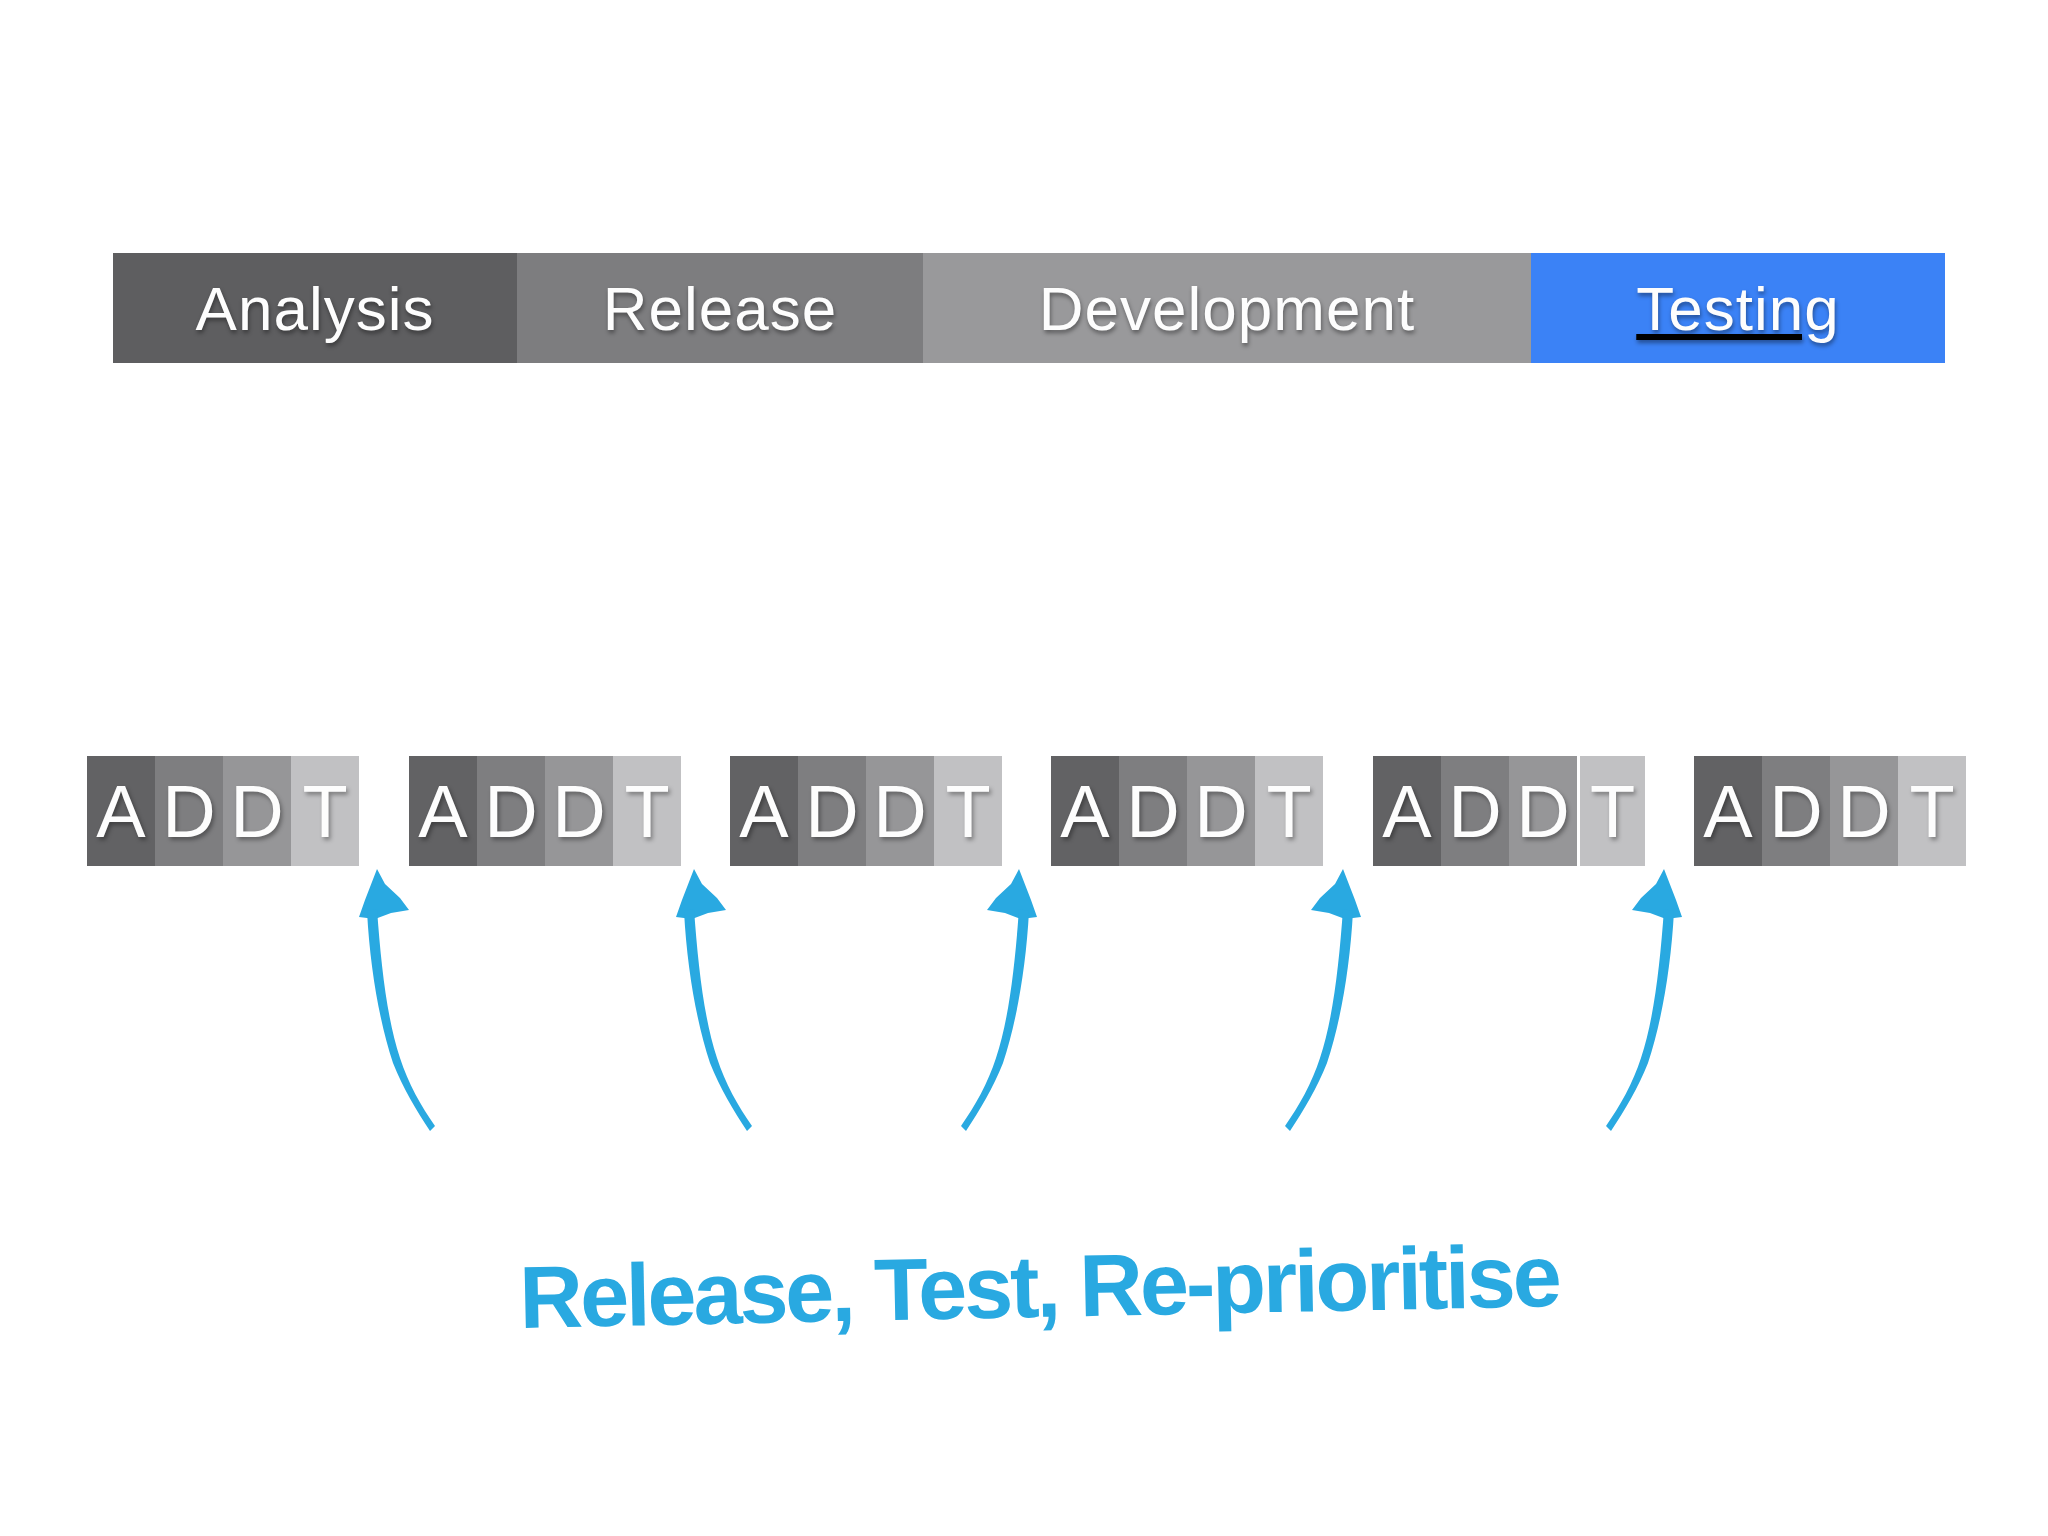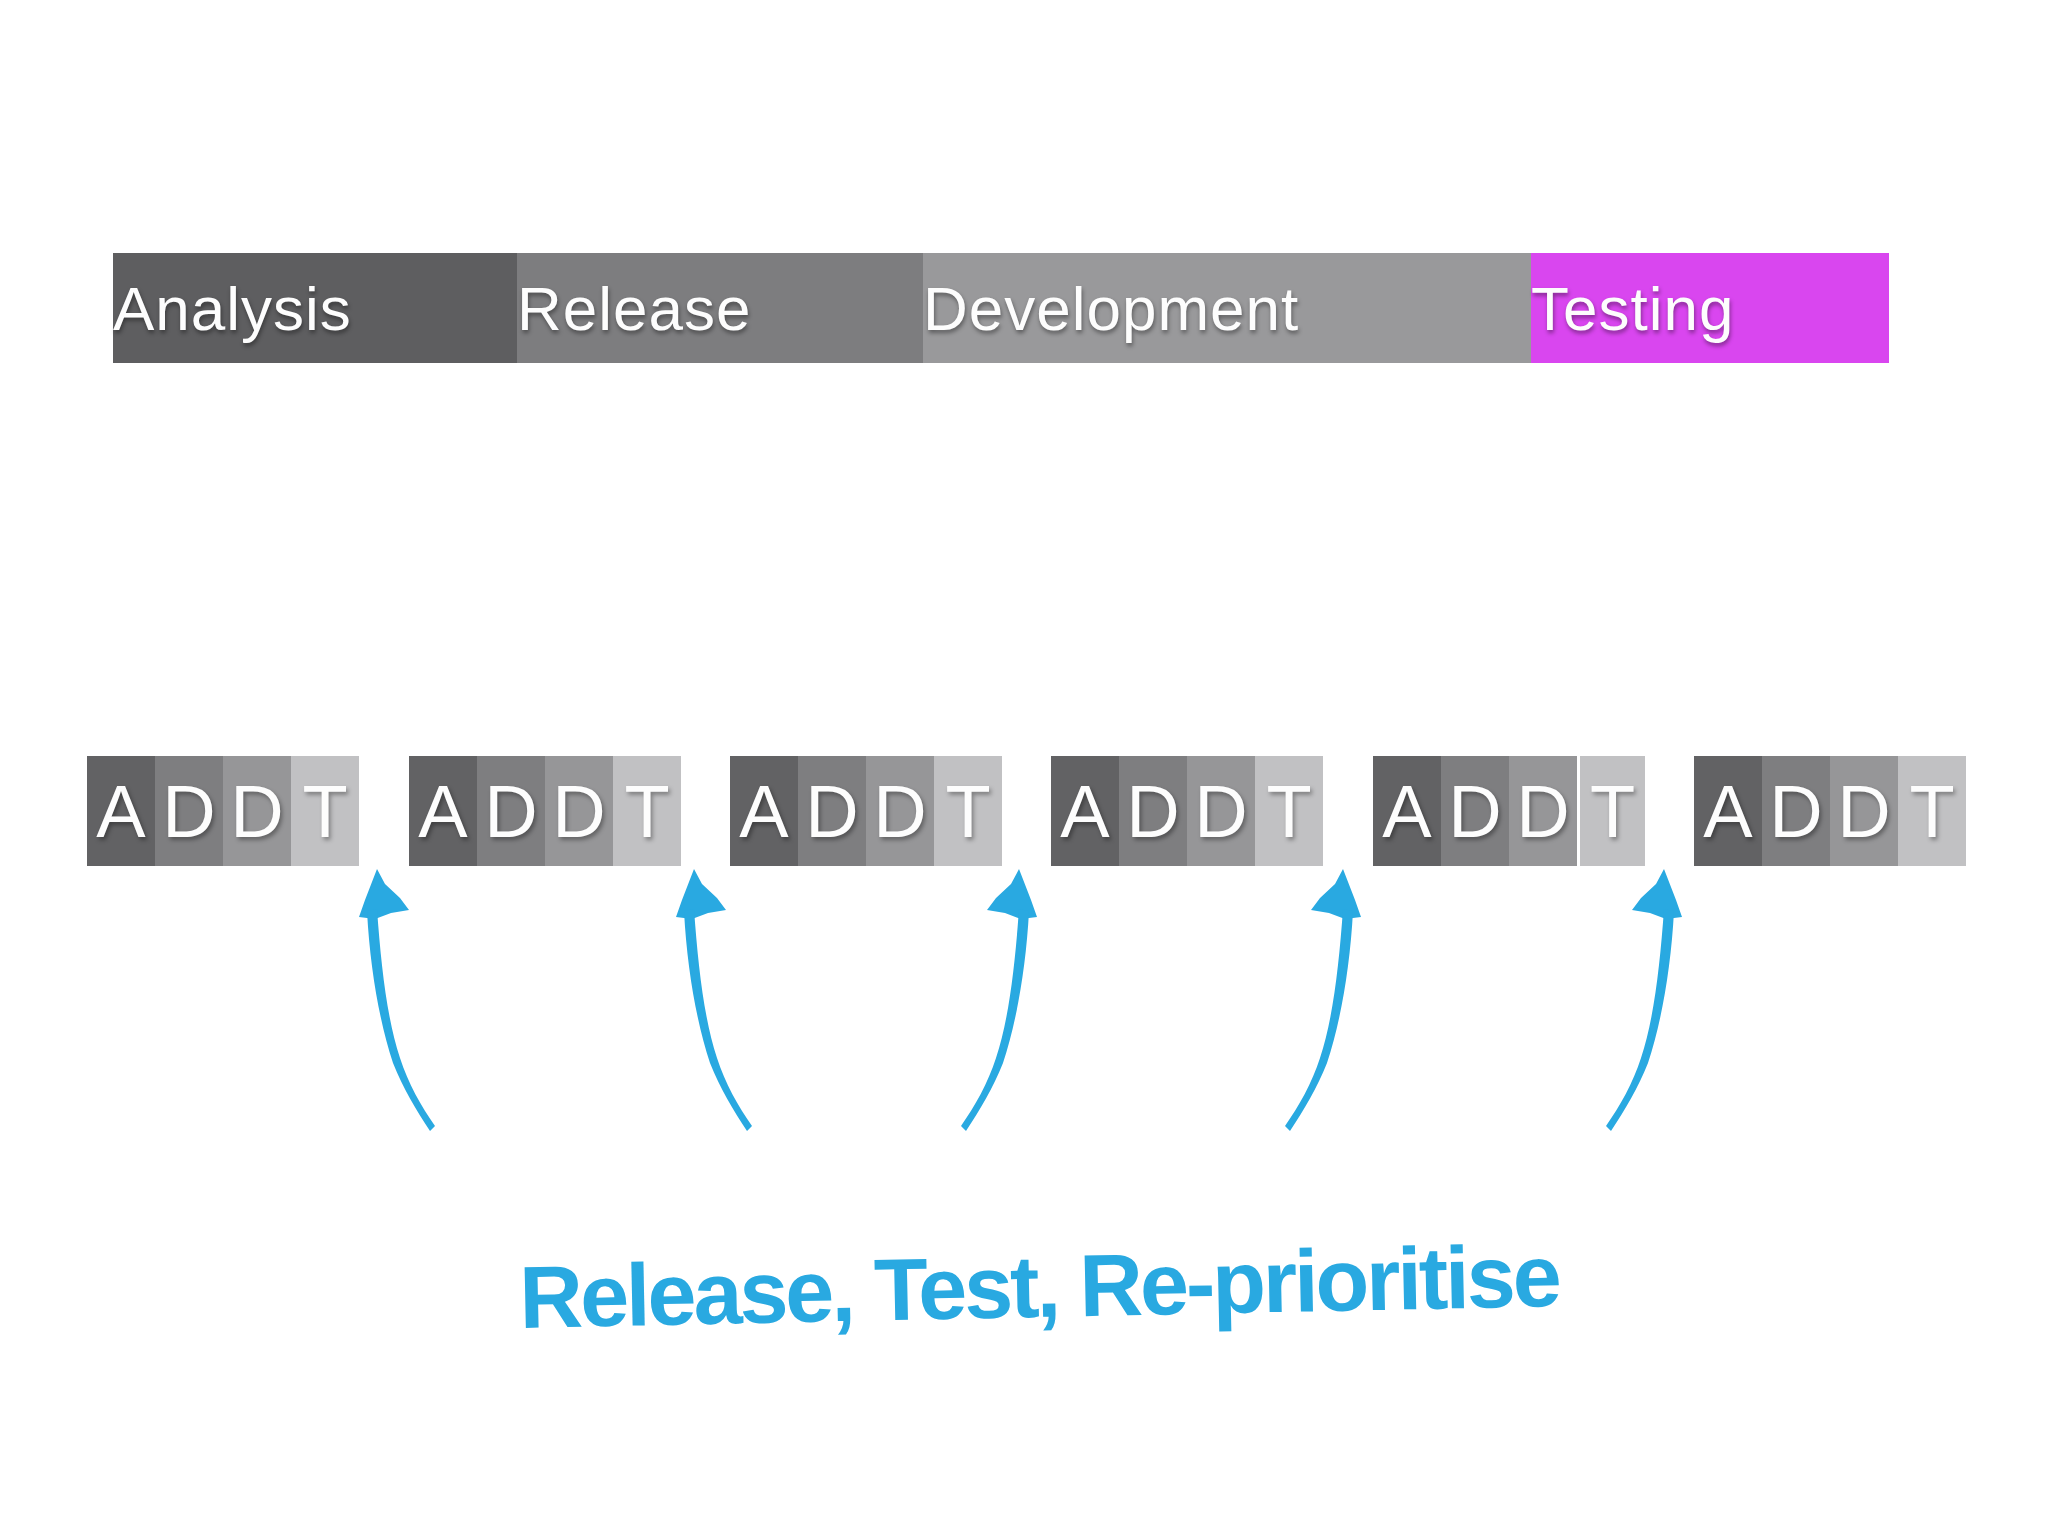--- a/index.html
+++ b/index.html
@@ -10,21 +10,21 @@
     overflow:hidden;
     font-family:"Liberation Sans", sans-serif;
   }
   
   #waterfall-bar{
     position:absolute;left:113px;top:253px;height:110px;
     display:flex;flex-direction:row;
   }
   .phase{
     height:110px;
-    display:flex;align-items:center;
+    display:flex;align-items:center;justify-content:center;
     flex:0 0 auto;
   }
   .phase-label{
     color:#fdfdfd;
     font-size:62px;
     font-weight:300;
     letter-spacing:1px;
     text-shadow:1px 3px 4px rgba(0,0,0,0.40);
     white-space:nowrap;
   }
@@ -71,21 +71,21 @@
   <div id="waterfall-bar">
       <div class="phase" style="width: 404px; background: rgb(94, 94, 96);">
         <span class="phase-label">Analysis</span>
       </div>
       <div class="phase" style="width: 406px; background: rgb(125, 125, 127);">
         <span class="phase-label">Release</span>
       </div>
       <div class="phase" style="width: 608px; background: rgb(153, 153, 155);">
         <span class="phase-label">Development</span>
       </div>
-      <div class="phase" style="width: 358px; background: #d946ef;">
+      <div class="phase" style="width: 414px; background: #3b82f6; text-decoration: underline;">
         <span class="phase-label">Testing</span>
       </div>
     </div>
 
   <div id="sprints-row">
       <div class="sprint-block" style="left: 87px;">
         <div class="seg" style="background: rgb(98, 98, 100);">
           <span class="seg-letter" style="color: rgb(253, 253, 253);">A</span>
         </div>
         <div class="seg" style="background: rgb(126, 126, 128);">

